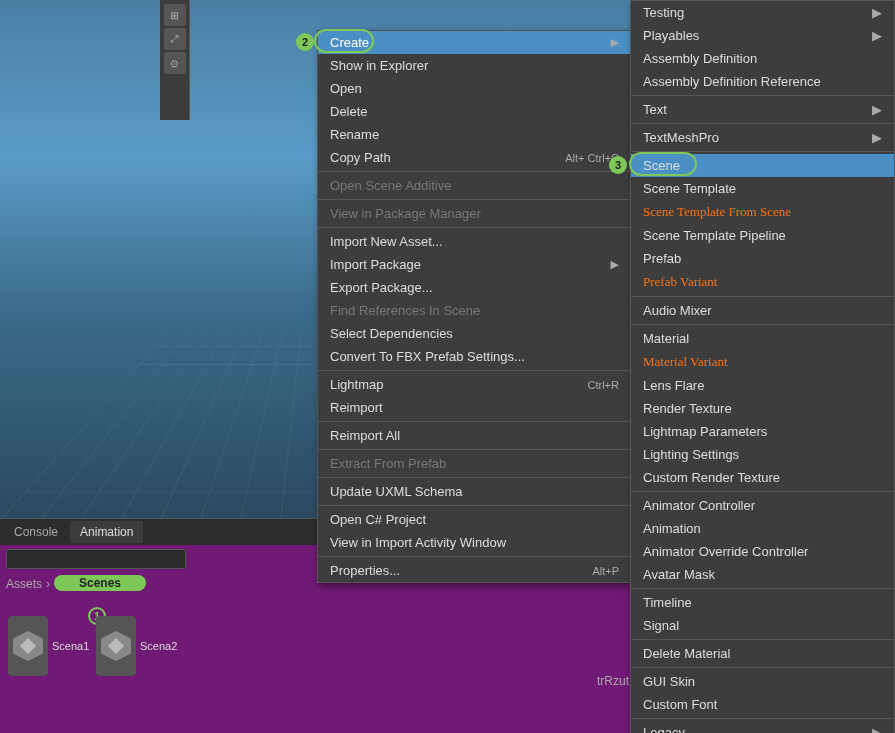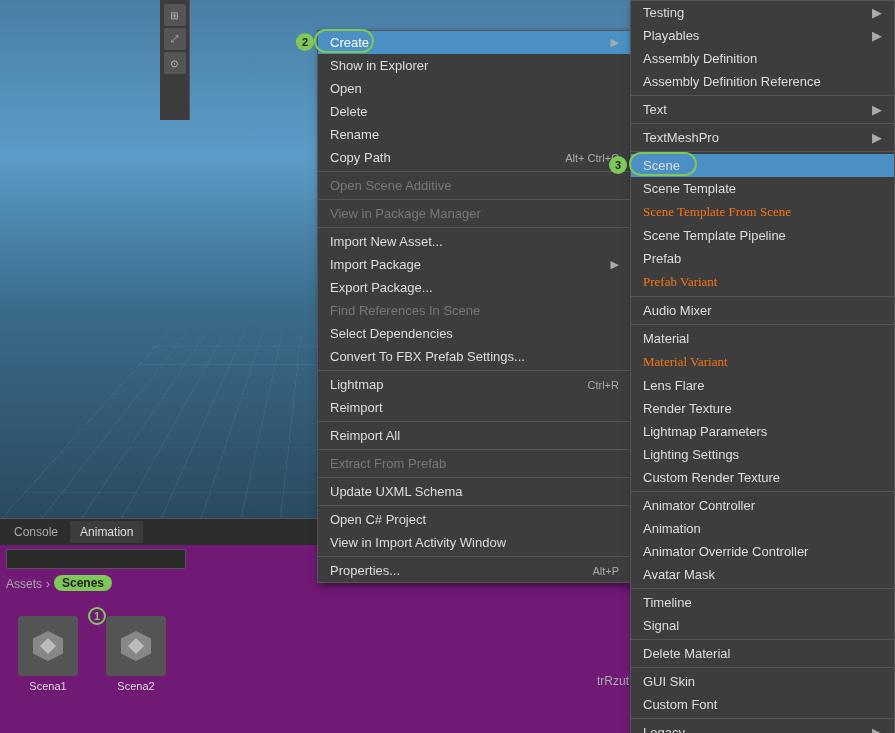--- a/index.html
+++ b/index.html
@@ -102,32 +102,32 @@
     .breadcrumb {
       padding: 2px 6px;
       font-size: 12px;
       color: #aaa;
       display: flex; align-items: flex-end; gap: 4px;
     }
     .breadcrumb .scene-label {
       background: #7dc857;
       color: #222;
       border-radius: 8px;
-      padding: 1px 8px;
+      padding: 1px 25px;
       font-weight: bold;
     }
     .assets-area {
       display: flex;
       gap: 8px;
       padding: 8px;
       align-items: flex-start;
     }
     .asset-item {
       display: flex;
-      flex-direction: column;
+      flex-direction: row;
       align-items: center;
       gap: 4px;
       width: 80px;
     }
     .asset-icon {
       width: 60px; height: 60px;
       background: #555;
       border-radius: 4px;
       display: flex; align-items: center; justify-content: center;
       position: relative;

